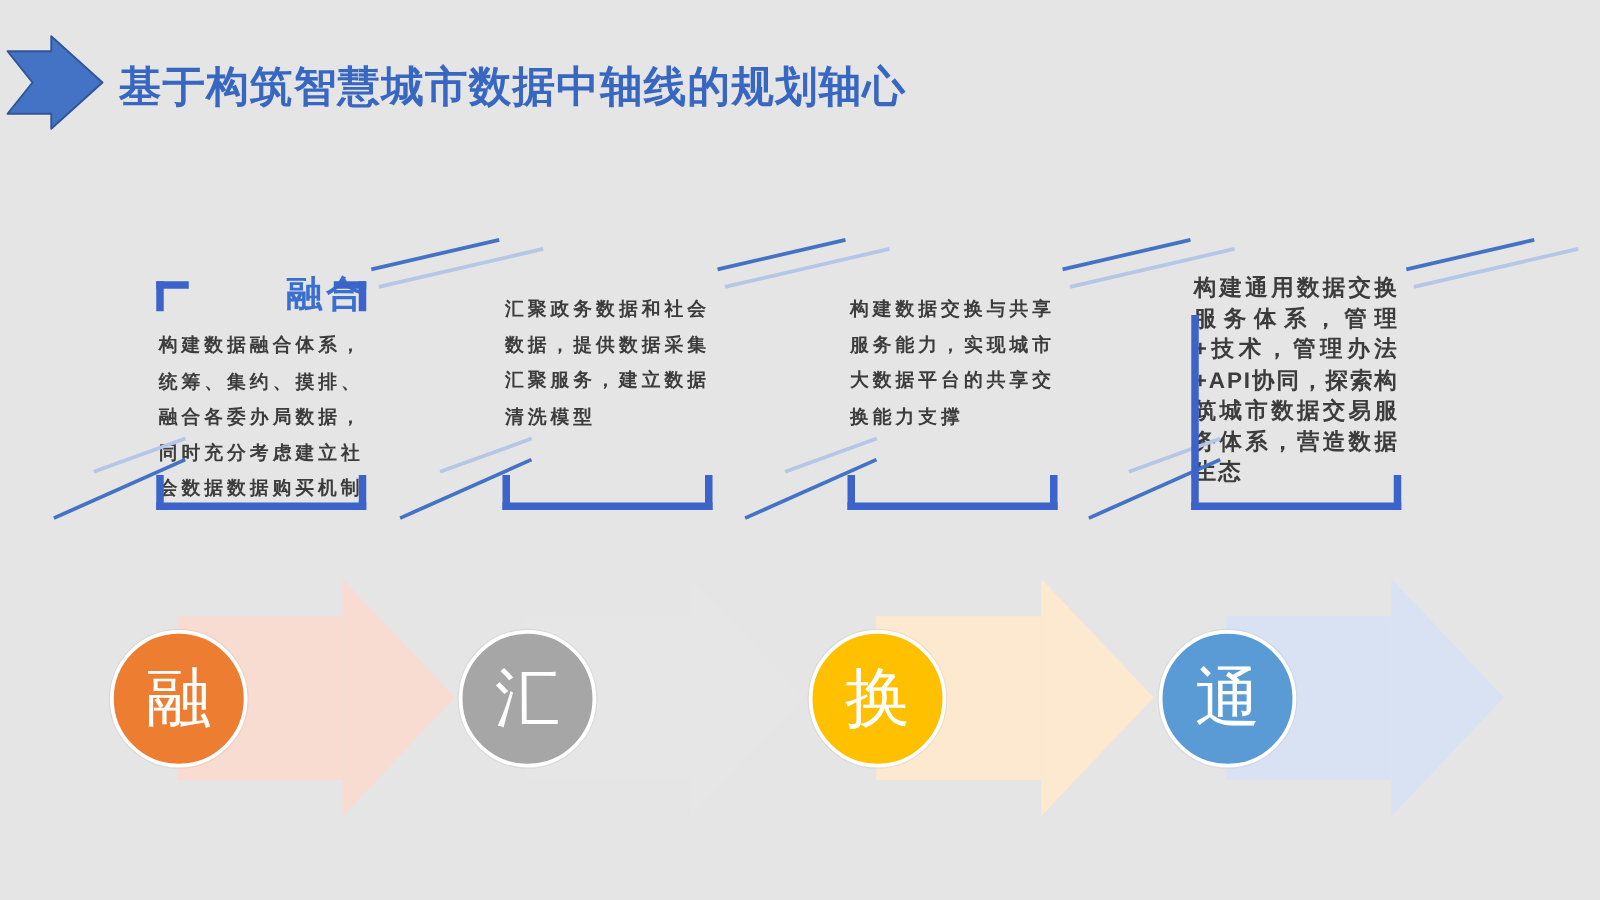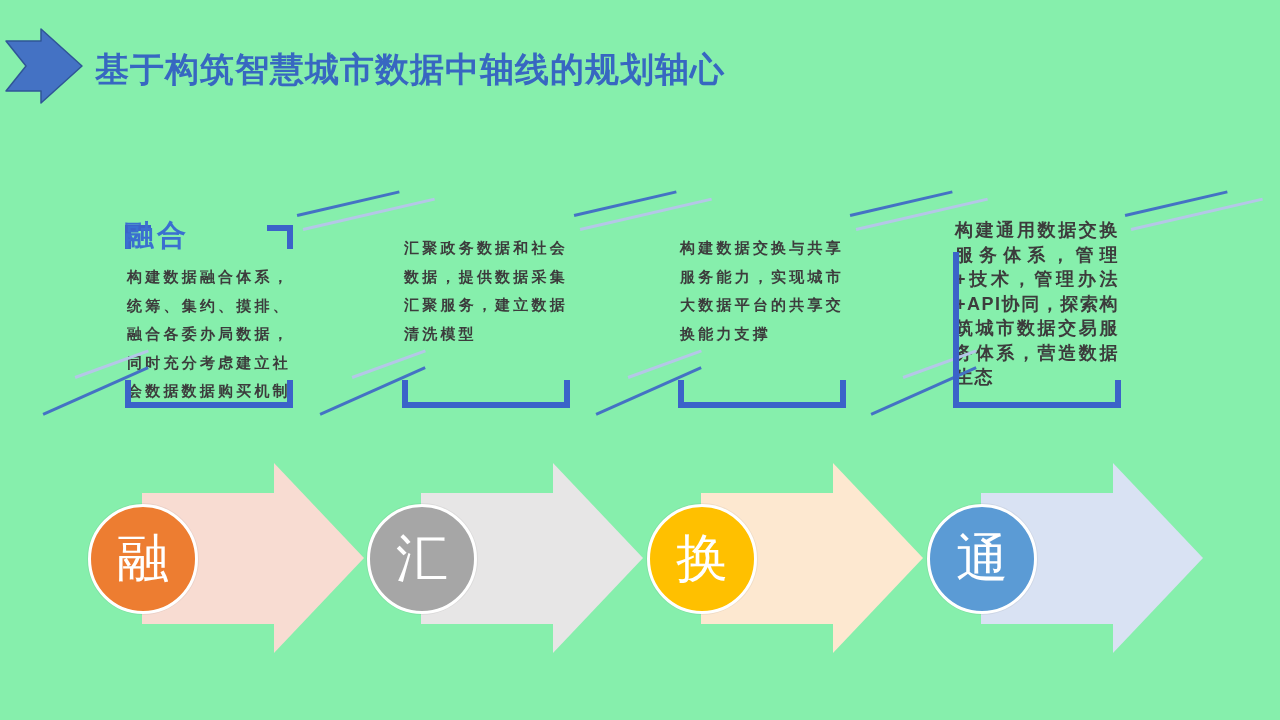--- a/index.html
+++ b/index.html
@@ -1,34 +1,34 @@
 <!DOCTYPE html>
 <html><head>
 <meta charset="utf-8">
 <style>
   * { margin:0; padding:0; box-sizing:border-box; }
   html,body { width:1280px; height:720px; background:#ffffff; overflow:hidden;
               font-family:"Liberation Sans", sans-serif; }
-  .slide { position:relative; width:1280px; height:720px; background:#86efac; }
+  .slide { position:relative; width:1280px; height:720px; background:#e5e5e5; }
 
   
   .title-arrow { position:absolute; left:4px; top:26px; width:80px; height:80px; }
   .page-title { position:absolute; left:95px; top:47px; font-size:34px; font-weight:bold;
                 color:#3767C1; letter-spacing:1px; white-space:nowrap; }
 
   
   .col { position:absolute; top:216px; width:168px; height:192px; }
   .col-1 { left:125px; } .col-2 { left:402px; } .col-3 { left:678px; } .col-4 { left:953px; }
 
   .col-header { position:relative; height:38px; }
   .bracket-tl { position:absolute; left:0; top:9px; width:26px; height:24px;
                 border-top:6px solid #3B63C9; border-left:6px solid #3B63C9; }
   .bracket-tr { position:absolute; right:0; top:9px; width:26px; height:24px;
                 border-top:6px solid #3B63C9; border-right:6px solid #3B63C9; }
-  .col-title { position:absolute; left:0; right:0; top:0; text-align:left;
+  .col-title { position:absolute; left:0; right:0; top:0; text-align:right;
                font-size:29px; font-weight:bold; color:#3A6FD0; letter-spacing:3px; }
 
   .col-body { margin-top:9px; padding:0 2px; font-size:15px; font-weight:600;
               line-height:28.5px; letter-spacing:3.2px; color:#3C3C3C; text-align:justify; }
   .col-2 .col-body, .col-3 .col-body { margin-top:18px; }
   .col-4 .col-body { margin-top:2px; font-size:18px; line-height:24.5px; letter-spacing:1.5px; }
 
   .bracket-bottom { position:absolute; left:0; right:0; bottom:0; height:28px;
                     border-left:6px solid #3B63C9; border-right:6px solid #3B63C9;
                     border-bottom:6px solid #3B63C9; }

